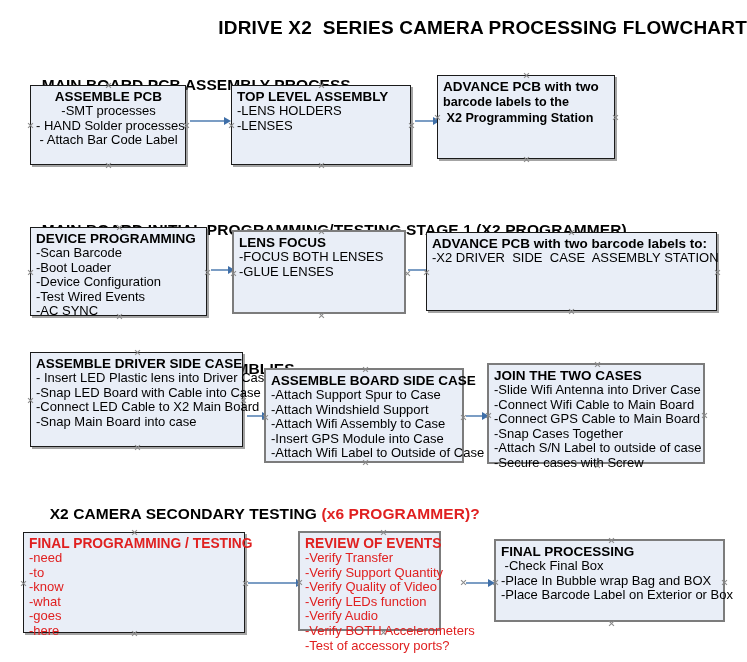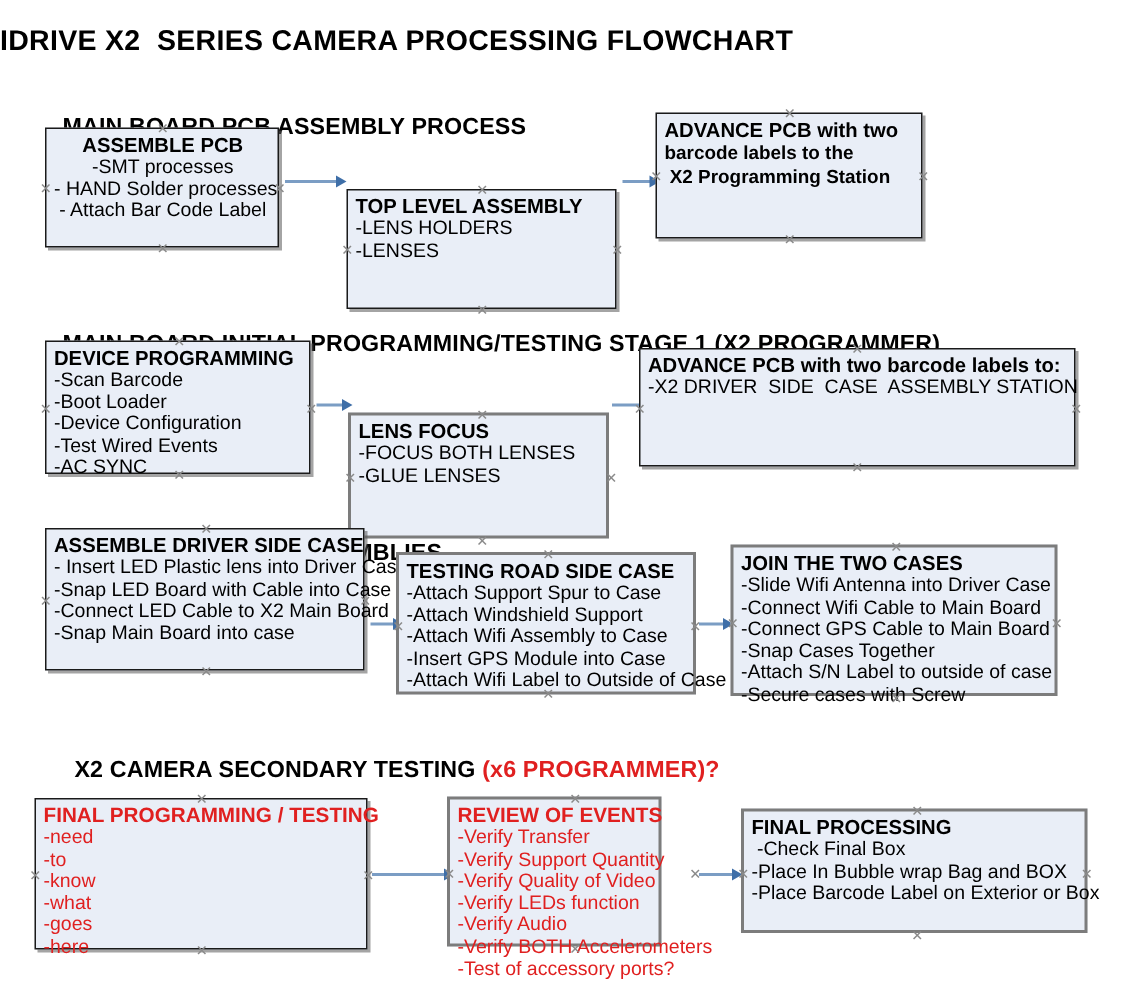--- a/index.html
+++ b/index.html
@@ -22,21 +22,21 @@
     width: 747px;
     height: 662px;
   }
 
   
   .doc-title {
     position: absolute;
     left: 0;
     top: 17px;
     width: 747px;
-    text-align: left;
+    text-align: right;
     font-size: 19px;
     font-weight: bold;
     letter-spacing: 0.2px;
     white-space: pre;
   }
 
   
   .section-head {
     position: absolute;
     font-size: 15.5px;
@@ -142,21 +142,21 @@
     <div class="handle" style="left:-4px; top:36px;"></div>
     <div class="handle" style="left:152px; top:36px;"></div>
     <div class="handle" style="left:74px; top:76px;"></div>
   </div>
 
   <div class="arrow" style="left:190px; top:116px; width:42px;">
     <div class="shaft" style="width:35px;"></div>
     <div class="head" style="left:34px;"></div>
   </div>
 
-  <div class="node" style="left:231px; top:85px; width:180px; height:80px;margin-top:41px;">
+  <div class="node" style="left:231px; top:85px; width:180px; height:80px;">
     <div class="node-title">TOP LEVEL ASSEMBLY</div>
     <div class="node-line">-LENS HOLDERS</div>
     <div class="node-line">-LENSES</div>
     <div class="handle" style="left:86px; top:-4px;"></div>
     <div class="handle" style="left:-4px; top:36px;"></div>
     <div class="handle" style="left:176px; top:36px;"></div>
     <div class="handle" style="left:86px; top:76px;"></div>
   </div>
 
   <div class="arrow" style="left:415px; top:116px; width:26px;">
@@ -189,21 +189,21 @@
     <div class="handle" style="left:-4px; top:41px;"></div>
     <div class="handle" style="left:173px; top:41px;"></div>
     <div class="handle" style="left:85px; top:85px;"></div>
   </div>
 
   <div class="arrow" style="left:211px; top:265px; width:25px;">
     <div class="shaft" style="width:18px;"></div>
     <div class="head" style="left:17px;"></div>
   </div>
 
-  <div class="node gray-border" style="left:232px; top:230px; width:174px; height:84px;margin-top:45px;">
+  <div class="node gray-border" style="left:232px; top:230px; width:174px; height:84px;">
     <div class="node-title">LENS FOCUS</div>
     <div class="node-line">-FOCUS BOTH LENSES</div>
     <div class="node-line">-GLUE LENSES</div>
     <div class="handle" style="left:84px; top:-4px;"></div>
     <div class="handle" style="left:-4px; top:38px;"></div>
     <div class="handle" style="left:170px; top:38px;"></div>
     <div class="handle" style="left:84px; top:80px;"></div>
   </div>
 
   <div class="arrow" style="left:408px; top:265px; width:28px;">
@@ -235,21 +235,21 @@
     <div class="handle" style="left:209px; top:44px;"></div>
     <div class="handle" style="left:103px; top:91px;"></div>
   </div>
 
   <div class="arrow" style="left:247px; top:411px; width:23px;">
     <div class="shaft" style="width:16px;"></div>
     <div class="head" style="left:15px;"></div>
   </div>
 
   <div class="node gray-border" style="left:264px; top:368px; width:200px; height:95px;">
-    <div class="node-title">TESTING ROAD SIDE CASE</div>
+    <div class="node-title">ASSEMBLE BOARD SIDE CASE</div>
     <div class="node-line">-Attach Support Spur to Case</div>
     <div class="node-line">-Attach Windshield Support</div>
     <div class="node-line">-Attach Wifi Assembly to Case</div>
     <div class="node-line">-Insert GPS Module into Case</div>
     <div class="node-line">-Attach Wifi Label to Outside of Case</div>
     <div class="handle" style="left:96px; top:-4px;"></div>
     <div class="handle" style="left:-4px; top:44px;"></div>
     <div class="handle" style="left:194px; top:44px;"></div>
     <div class="handle" style="left:96px; top:89px;"></div>
   </div>

